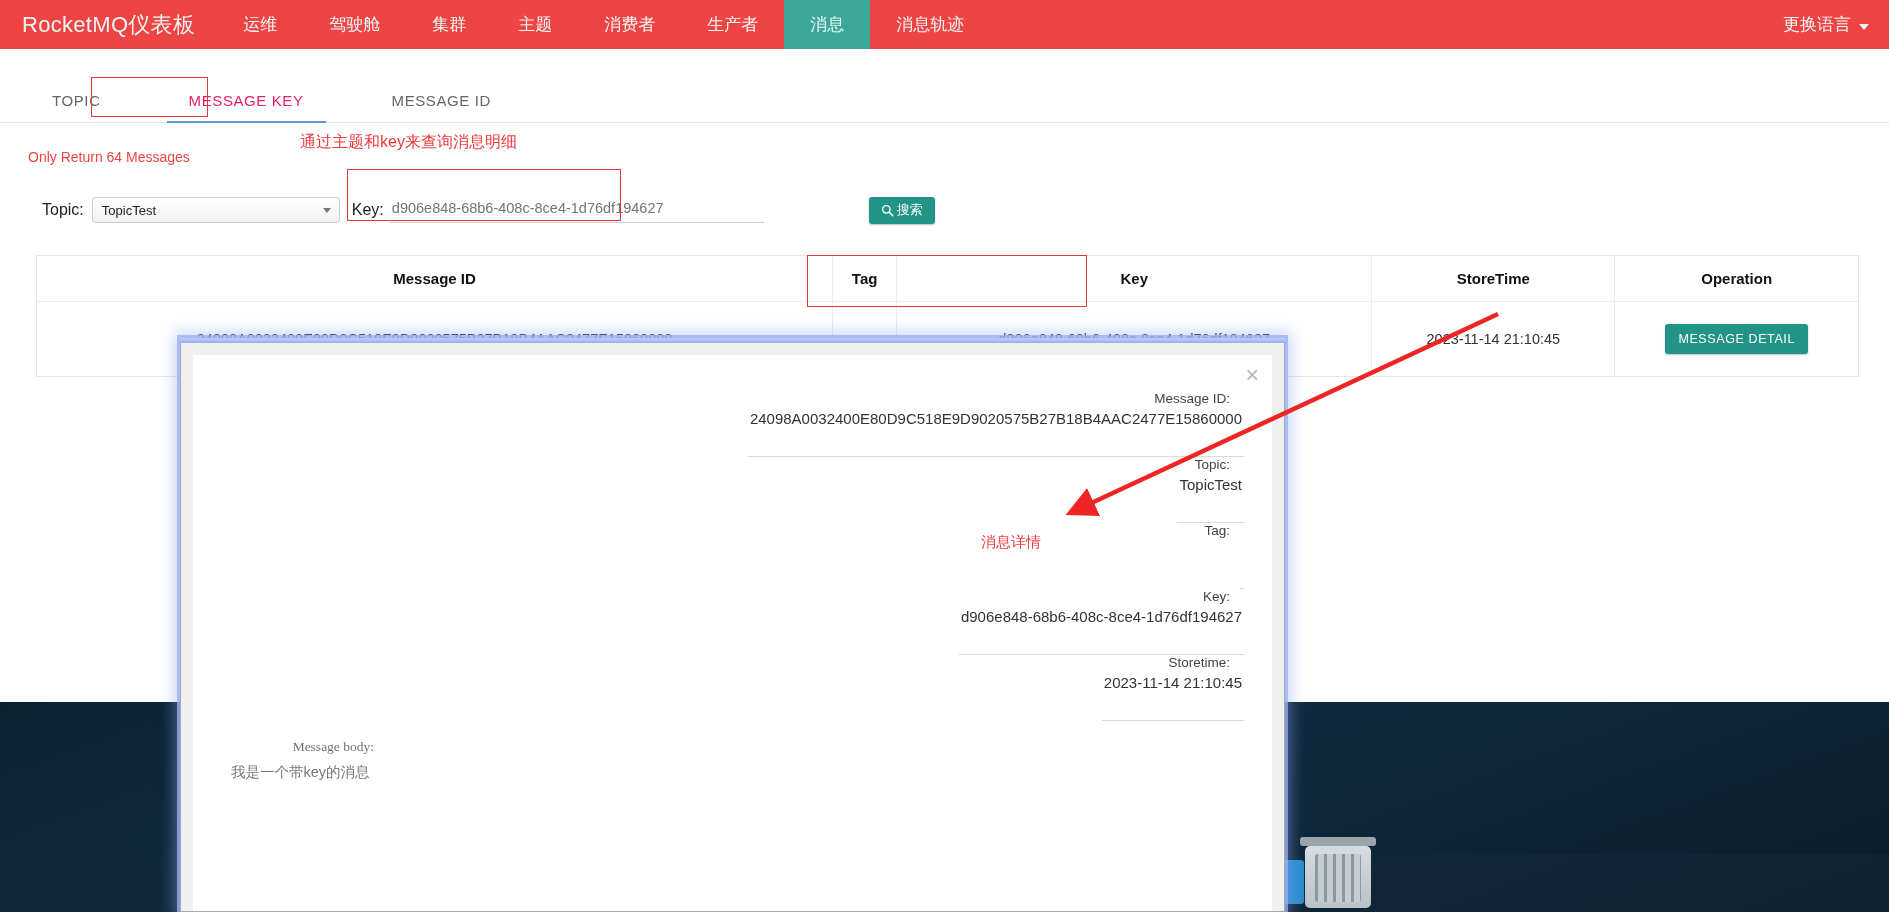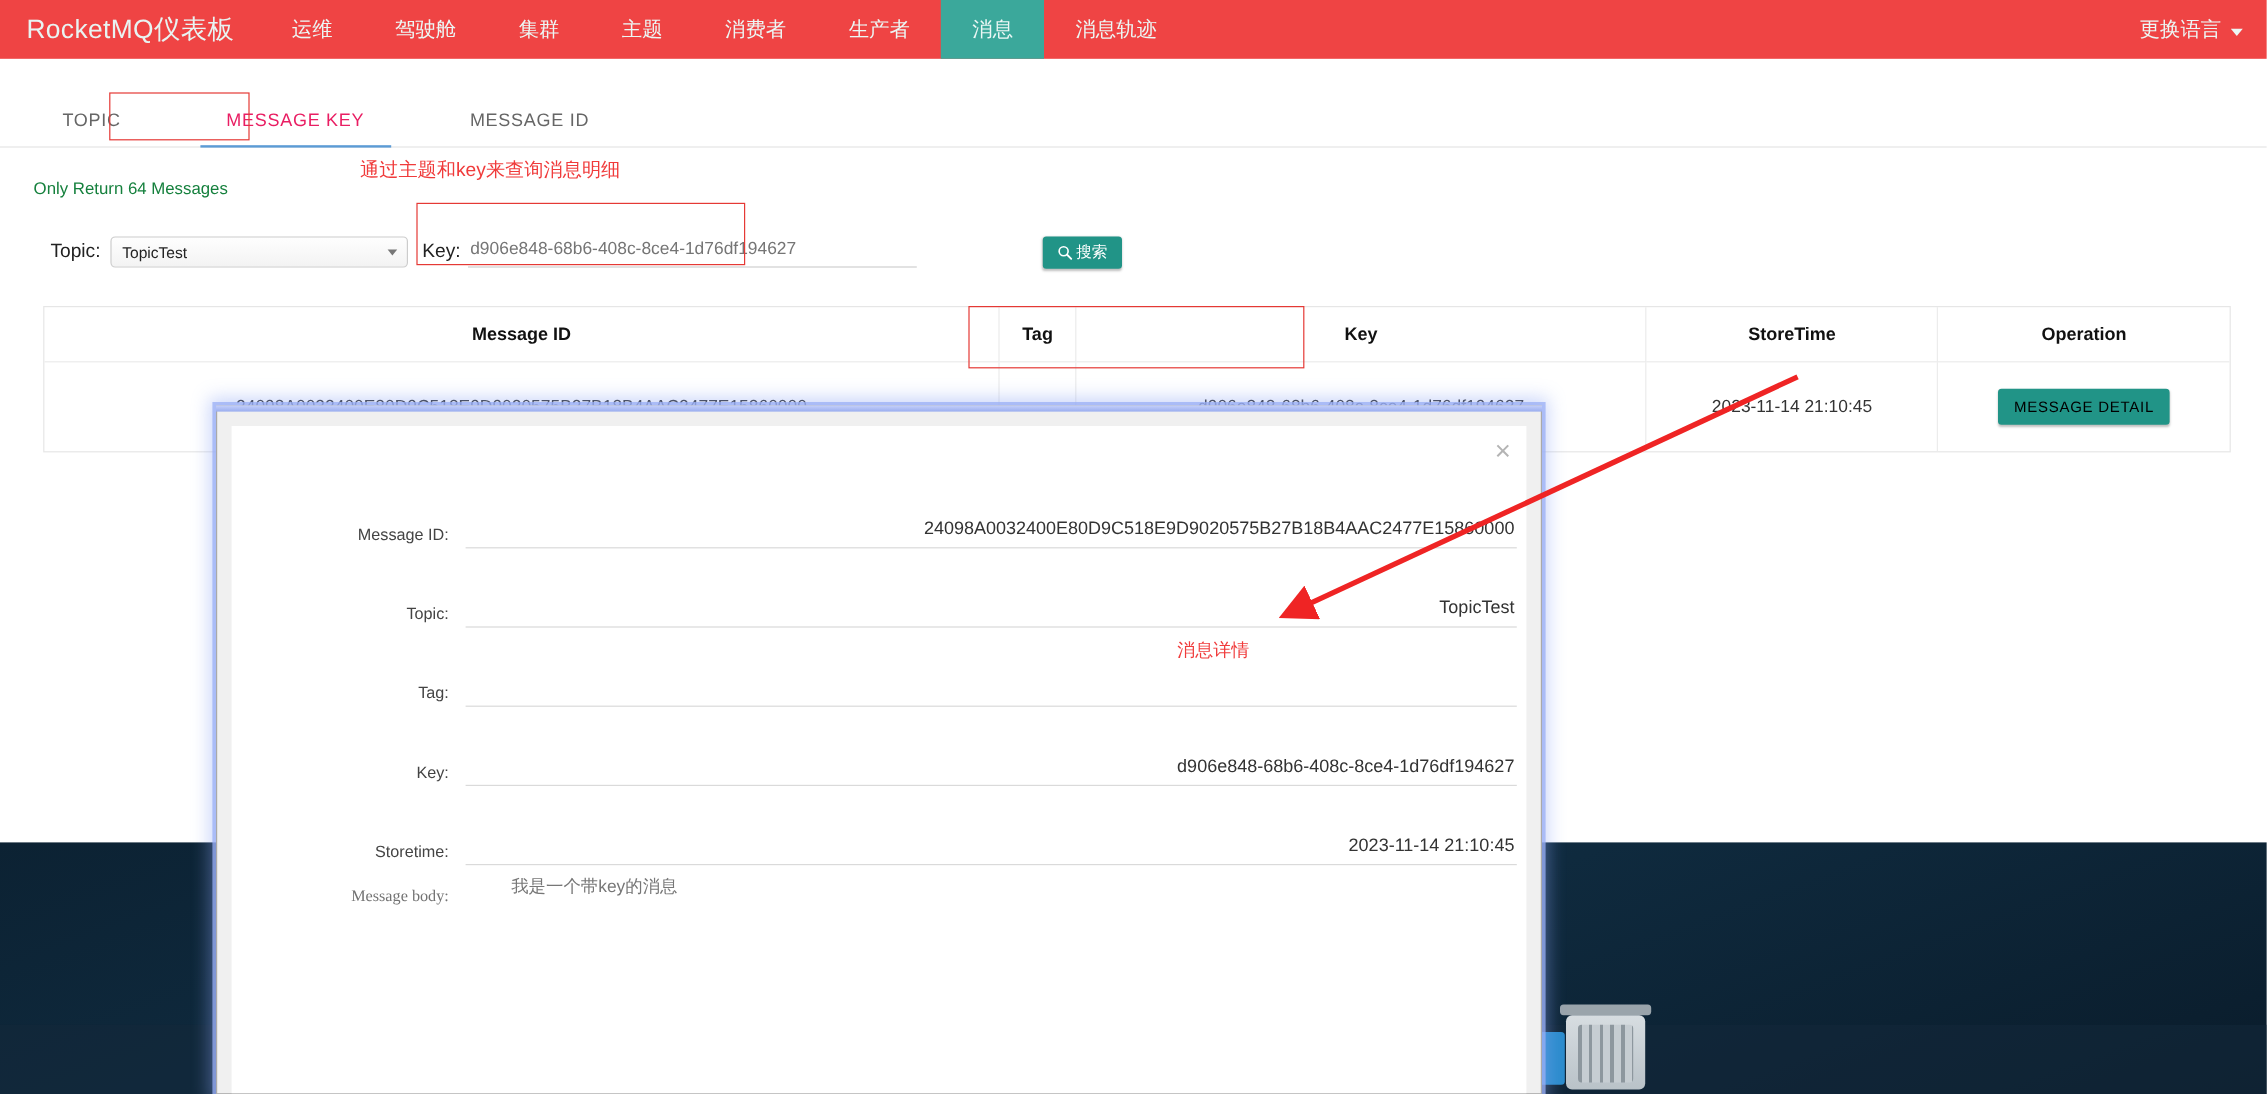--- a/index.html
+++ b/index.html
@@ -100,21 +100,21 @@
     font-weight: 400;
     z-index: 41;
     white-space: nowrap;
   }
   .anno-arrow { position:absolute; z-index: 41; pointer-events:none; }
 
   
   .only-return {
     margin: 26px 0 0 28px;
     font-size: 14px;
-    color: #15803d;
+    color: #ef4444;
   }
   .form-row {
     margin-top: 26px;
     padding-left: 42px;
     display: flex;
     align-items: center;
     height: 38px;
   }
   .lbl { font-size: 16px; color: #222; margin-right: 8px; }
   .select-wrap {
@@ -183,21 +183,21 @@
     font-size: 14.5px;
     color: #333;
     padding: 22px 4px;
     text-align:center;
     border-right: 1px solid #ececec;
     vertical-align: middle;
   }
   td:last-child { border-right:none; }
   .detail-btn {
     background: #219487;
-    color: #000000;
+    color: #ffffff;
     border: none;
     border-radius: 3px;
     font-size: 12.5px;
     letter-spacing: .6px;
     padding: 8px 13px;
     cursor:pointer;
     box-shadow: 0 1px 2px rgba(0,0,0,.25);
     font-family: "Liberation Sans", sans-serif;
   }
 
@@ -258,22 +258,23 @@
     overflow: hidden;
   }
   .modal-close {
     position:absolute; right:13px; top:9px;
     font-size: 23px; color:#b4b4b4;
     cursor:pointer; line-height:1;
     font-family:"Liberation Sans", sans-serif;
   }
   .field {
     display:flex; align-items:flex-end;
-    padding: 0 8px 0 0;
+    padding: 0 28px 0 0;
     height: 66px;
+    flex-direction: column;
   }
   .field-label {
     width: 195px;
     text-align: right;
     font-size: 13.5px;
     color:#444;
     padding-right: 14px;
     padding-bottom: 4px;
     flex: none;
   }

